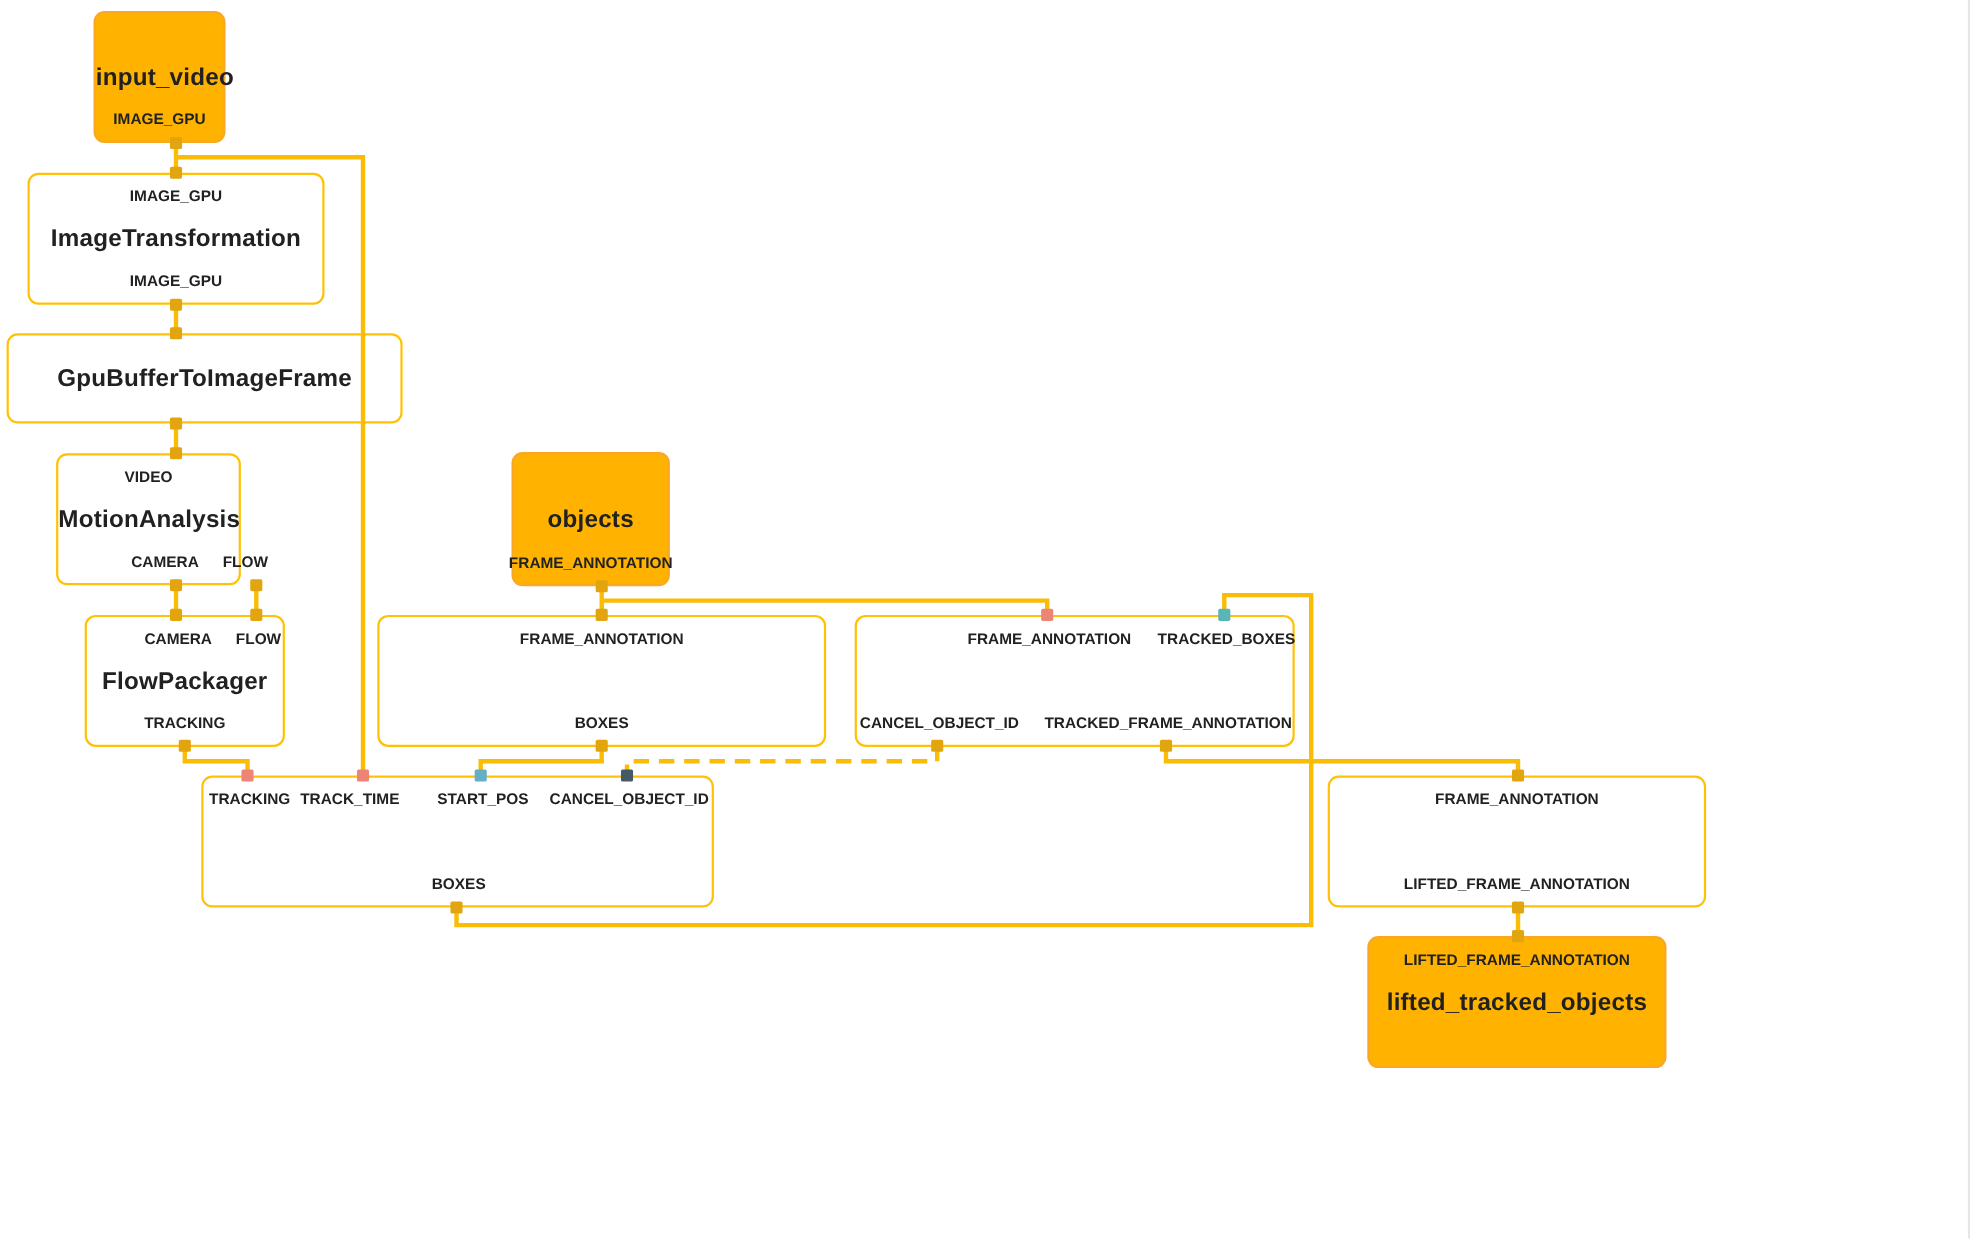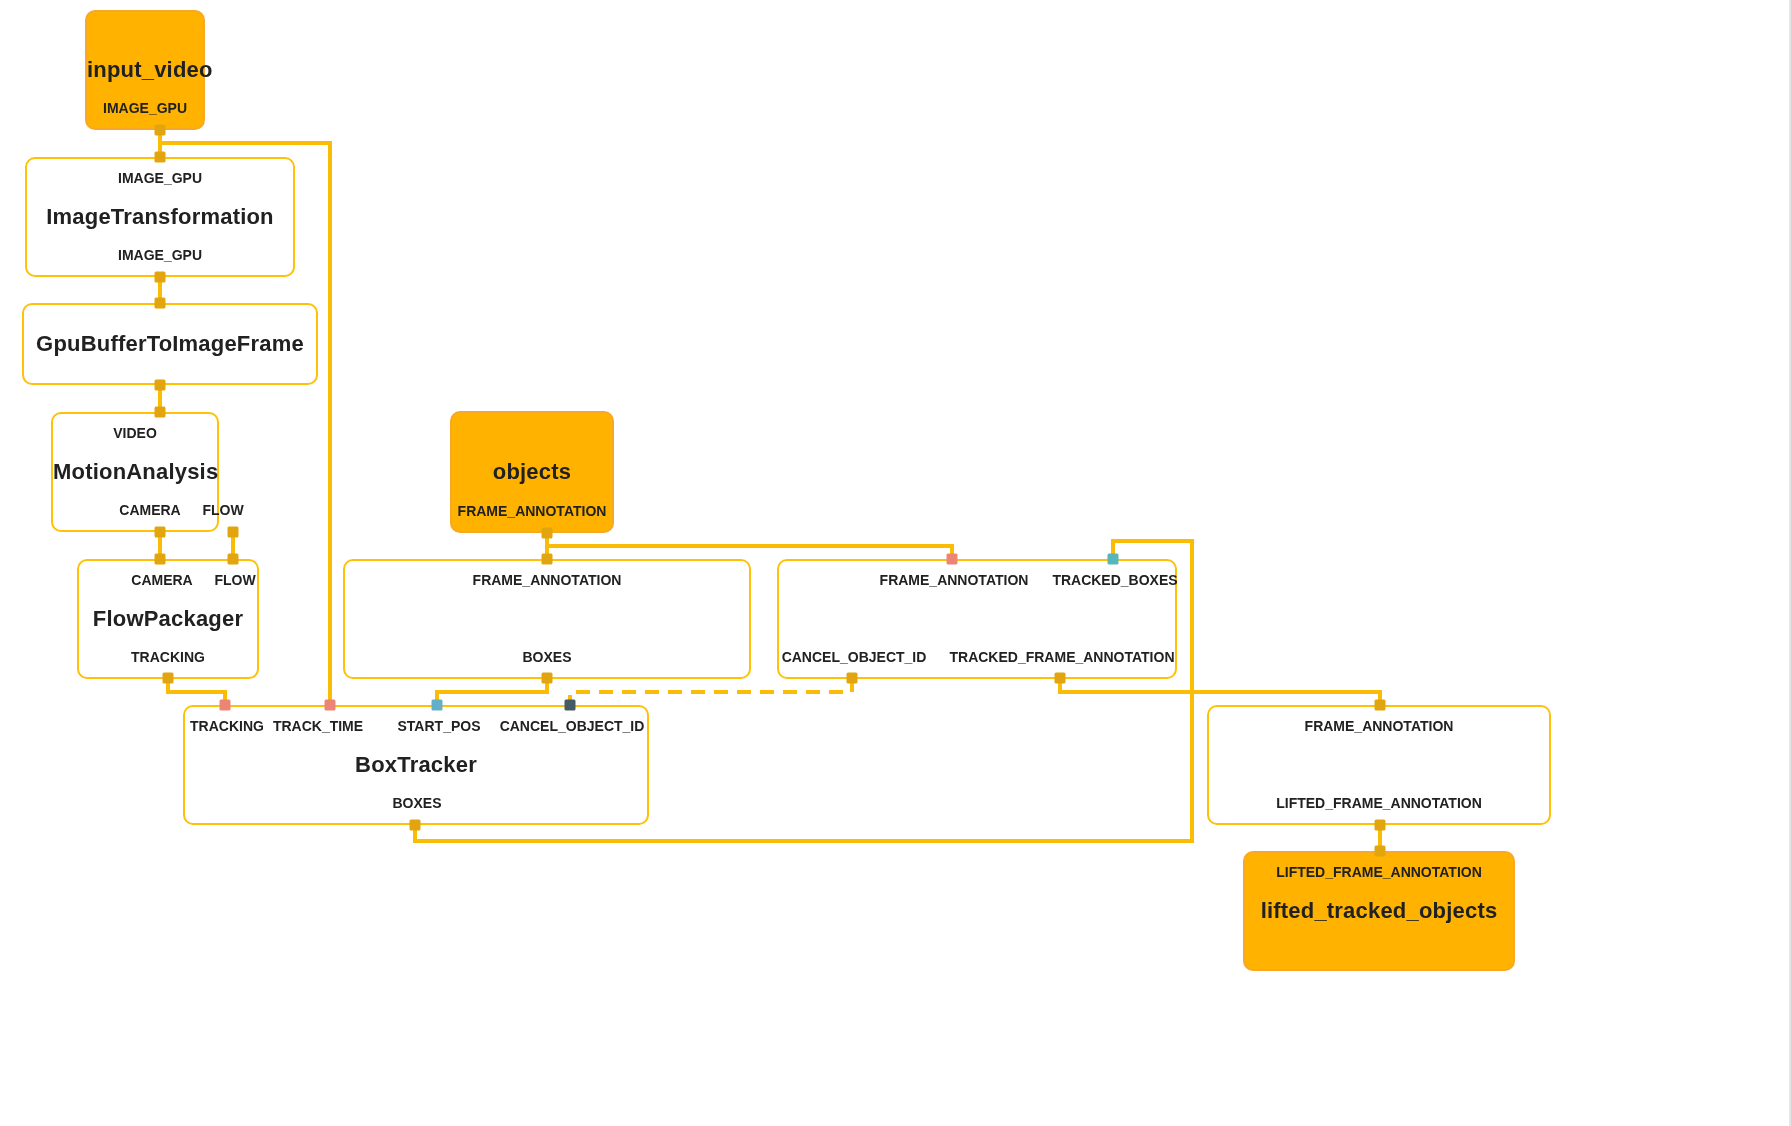--- a/index.html
+++ b/index.html
@@ -69,39 +69,39 @@
     <div class="title">input_video</div>
     <span class="port bottom" style="left:50%;">IMAGE_GPU</span>
   </div>
 
   <div class="node" style="left:25px; top:157px; width:270px; height:120px;">
     <span class="port top" style="left:50%;">IMAGE_GPU</span>
     <div class="title">ImageTransformation</div>
     <span class="port bottom" style="left:50%;">IMAGE_GPU</span>
   </div>
 
-  <div class="node" style="left:22px; top:303px; width:296px; height:82px;">
+  <div class="node" style="left:6px; top:303px; width:360px; height:82px;">
     <div class="title">GpuBufferToImageFrame</div>
   </div>
 
   <div class="node" style="left:51px; top:412px; width:168px; height:120px;">
     <span class="port top" style="left:50%;">VIDEO</span>
     <div class="title">MotionAnalysis</div>
     <span class="port bottom" style="left:97px;">CAMERA</span>
     <span class="port bottom" style="left:170px;">FLOW</span>
   </div>
 
   <div class="node" style="left:77px; top:559px; width:182px; height:120px;">
     <span class="port top" style="left:83px;">CAMERA</span>
     <span class="port top" style="left:156px;">FLOW</span>
     <div class="title">FlowPackager</div>
     <span class="port bottom" style="left:50%;">TRACKING</span>
   </div>
 
-  <div class="node io" style="left:450px; top:411px; width:164px; height:122px;">
+  <div class="node io" style="left:465px; top:411px; width:144px; height:122px;">
     <div class="title">objects</div>
     <span class="port bottom" style="left:50%;">FRAME_ANNOTATION</span>
   </div>
 
   <div class="node" style="left:343px; top:559px; width:408px; height:120px;">
     <span class="port top" style="left:50%;">FRAME_ANNOTATION</span>
     <span class="port bottom" style="left:50%;">BOXES</span>
   </div>
 
   <div class="node" style="left:777px; top:559px; width:400px; height:120px;">
@@ -109,21 +109,20 @@
     <span class="port top" style="left:336px;">TRACKED_BOXES</span>
     <span class="port bottom" style="left:75px;">CANCEL_OBJECT_ID</span>
     <span class="port bottom" style="left:283px;">TRACKED_FRAME_ANNOTATION</span>
   </div>
 
   <div class="node" style="left:183px; top:705px; width:466px; height:120px;">
     <span class="port top" style="left:42px;">TRACKING</span>
     <span class="port top" style="left:133px;">TRACK_TIME</span>
     <span class="port top" style="left:254px;">START_POS</span>
     <span class="port top" style="left:387px;">CANCEL_OBJECT_ID</span>
-    <div class="title">BoxTracker</div>
     <span class="port bottom" style="left:232px;">BOXES</span>
   </div>
 
   <div class="node" style="left:1207px; top:705px; width:344px; height:120px;">
     <span class="port top" style="left:50%;">FRAME_ANNOTATION</span>
     <span class="port bottom" style="left:50%;">LIFTED_FRAME_ANNOTATION</span>
   </div>
 
   <div class="node io" style="left:1243px; top:851px; width:272px; height:120px;">
     <span class="port top" style="left:50%;">LIFTED_FRAME_ANNOTATION</span>

